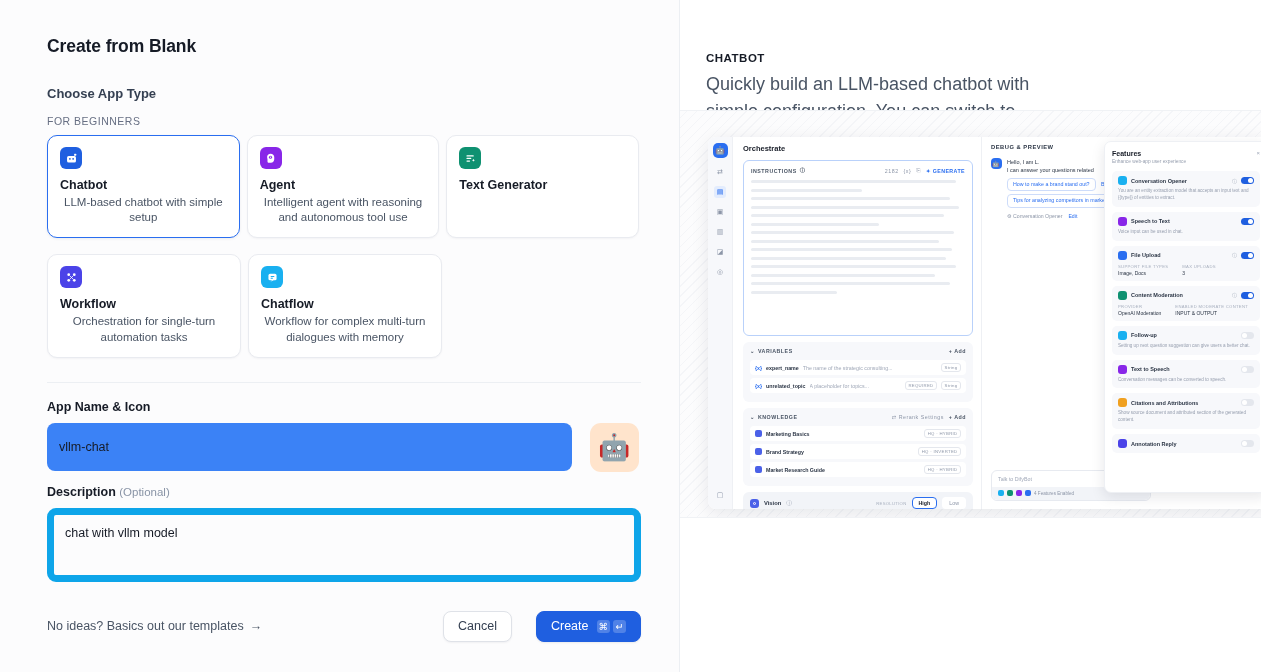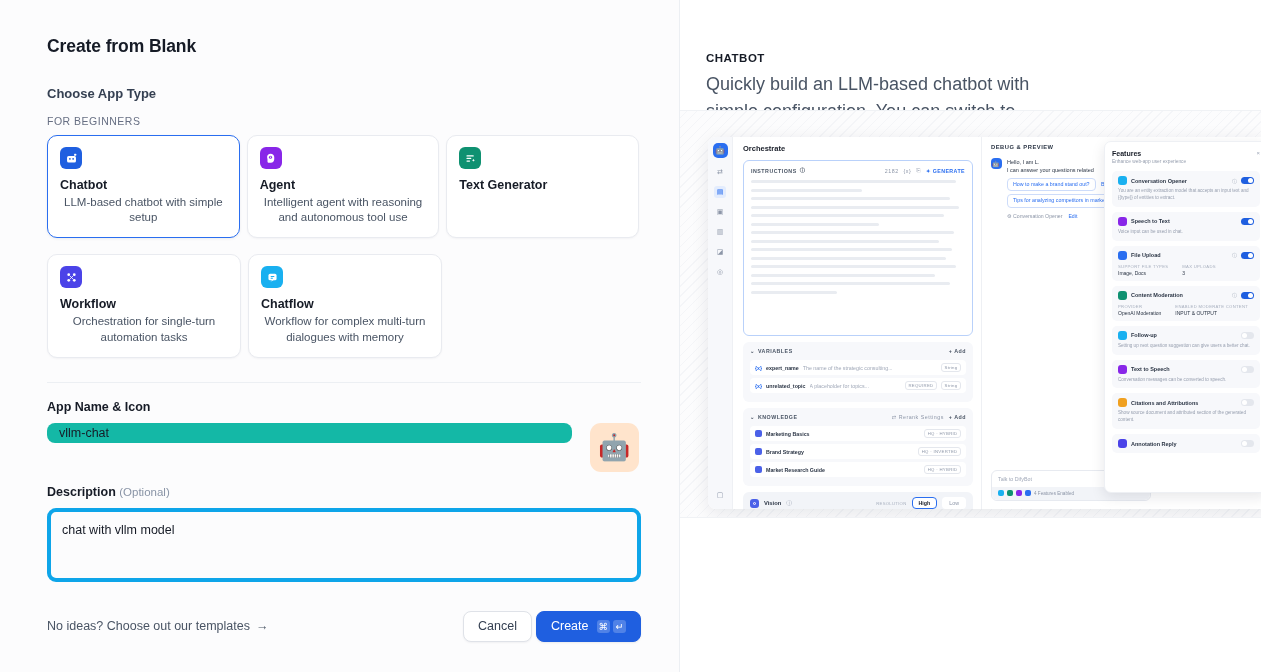--- a/index.html
+++ b/index.html
@@ -59,46 +59,46 @@
   .rule-sep { height: 16px; }
   .divider-line {
     height: 1px; background: #eceff3; margin: 24px 0 0 0; width: 594px;
   }
   .field-label {
     font-size: 12.5px; font-weight: 700; color: #161b26; margin-bottom: 9px;
   }
   .field-label .optional { font-weight: 400; color: #8994a6; font-size: 11.5px; }
   .name-row { display: flex; align-items: flex-start; gap: 18px; }
   .name-input {
-    width: 531px; height: 20px;
-    background: #14b8a6; border: 1px solid transparent; border-radius: 8px;
+    width: 531px; height: 48px;
+    background: #3b82f6; border: 1px solid transparent; border-radius: 8px;
     font-size: 12.5px; color: #161b26; padding: 0 11px;
     font-family: "Liberation Sans", sans-serif;
   }
   .app-avatar {
     width: 49px; height: 49px; border-radius: 11px;
     background: #ffe4cc; display: flex; align-items: center; justify-content: center;
     font-size: 26px; line-height: 1; flex: none;
   }
   .desc-box {
     width: 594px; height: 74px;
-    background: #fcfcfd; border: 4px solid #0ea5e9; border-radius: 9px;
+    background: #fcfcfd; border: 7px solid #0ea5e9; border-radius: 9px;
     font-size: 12.5px; color: #161b26; padding: 10px 11px;
     resize: none; font-family: "Liberation Sans", sans-serif;
     line-height: 1.4;
   }
   .footer-row {
     width: 594px; display: flex; align-items: center;
     justify-content: space-between; margin-top: 25px;
   }
   .templates-link {
     font-size: 12.5px; color: #495464; display: flex; align-items: center; gap: 6px;
     cursor: pointer;
   }
-  .footer-buttons { display: flex; gap: 4px; }
+  .footer-buttons { display: flex; gap: 24px; }
   .btn {
     height: 31px; border-radius: 8px; font-size: 12.5px; font-weight: 500;
     display: inline-flex; align-items: center; justify-content: center; gap: 6px;
     cursor: pointer; padding: 0 14px;
     font-family: "Liberation Sans", sans-serif;
   }
   .btn-cancel {
     background: #ffffff; border: 1px solid #dfe2e8; color: #354052;
     box-shadow: 0 1px 2px rgba(16,24,40,0.05);
   }
@@ -354,21 +354,21 @@
     <div style="margin-top:13px">
       <div class="field-label">
         <span>Description</span>
         <span class="optional">(Optional)</span>
       </div>
       <textarea class="desc-box" placeholder="Enter the description of the app" style="">chat with vllm model</textarea>
     </div>
 
     <div class="footer-row">
       <div class="templates-link">
-        <span>No ideas? Choose out our templates</span>
+        <span>No ideas? Basics out our templates</span>
         <span>→</span>
       </div>
       <div class="footer-buttons">
         <button class="btn btn-cancel">Cancel</button>
         <button class="btn btn-create">
           <span>Create</span>
           <span class="kbd-group">
             <span class="kbd">⌘</span>
             <span class="kbd">↵</span>
           </span>

